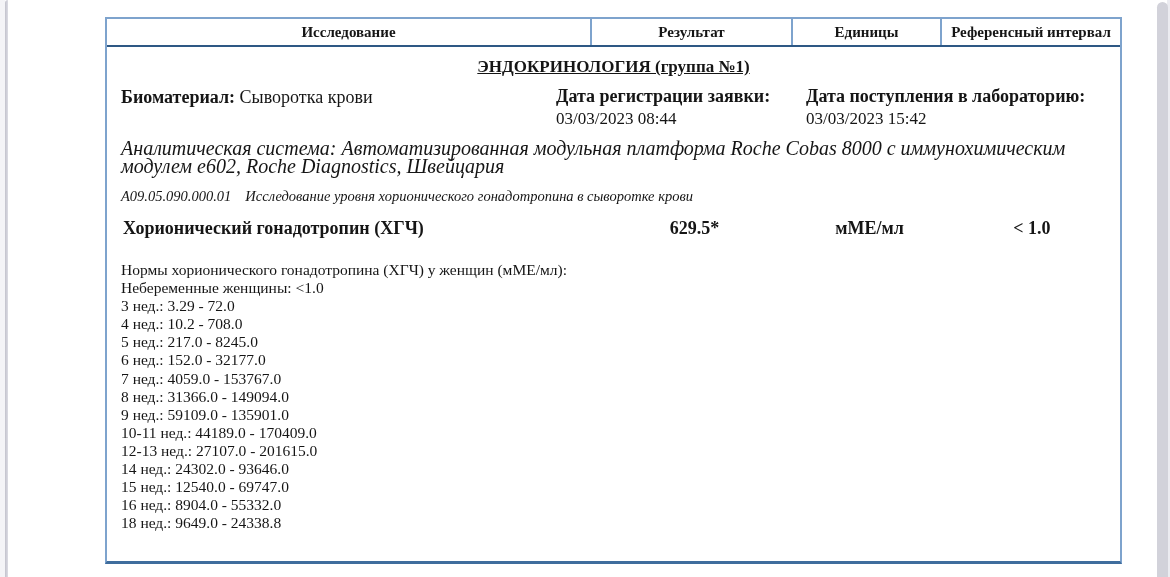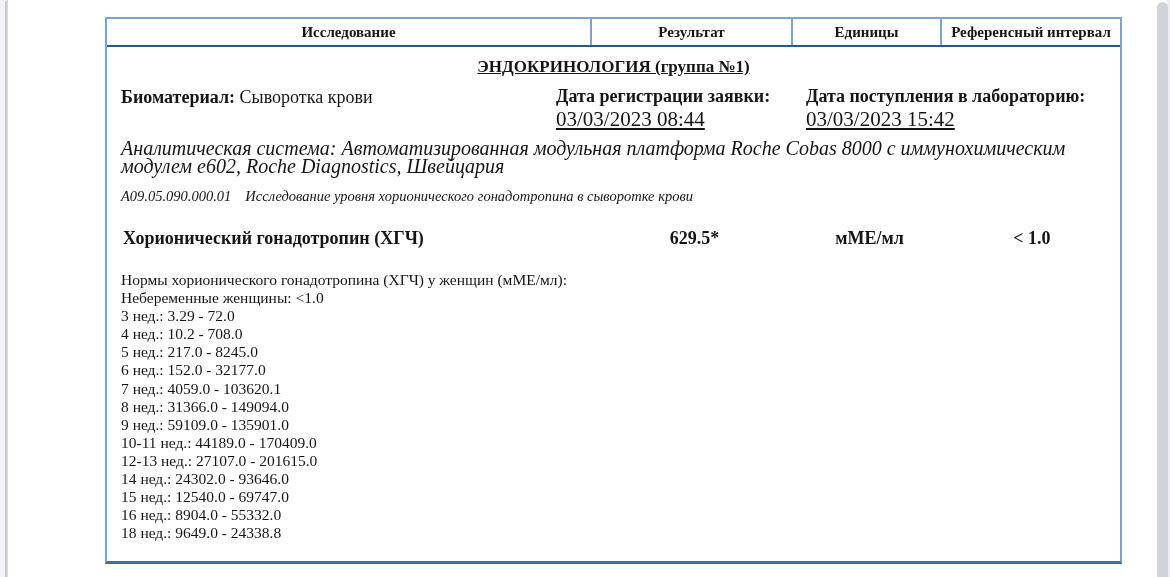--- a/index.html
+++ b/index.html
@@ -58,35 +58,35 @@
     margin-top: 10px; height: 24px;
     text-align: center; font-weight: bold; font-size: 17px;
     text-decoration: underline;
   }
 
   .meta-row { position: relative; height: 48px; margin-top: 4px; }
   .bio { position: absolute; left: 14px; top: 2px; font-size: 18px; }
   .bio b { font-weight: bold; }
   .date-block { position: absolute; top: 0; }
   .date-block .dlabel { font-weight: bold; font-size: 18px; line-height: 23px; }
-  .date-block .dvalue { font-size: 21px; line-height: 22px; text-decoration: underline; }
+  .date-block .dvalue { font-size: 17px; line-height: 22px; }
   .date-reg { left: 449px; }
   .date-arr { left: 699px; }
 
   .italic-block {
     margin: 6px 22px 12px 14px;
     font-style: italic; font-size: 20px; line-height: 18px;
   }
   .code-line {
     margin: 5px 22px 0 14px;
     font-style: italic; font-size: 14.5px; line-height: 18px;
   }
   .code-line .code { margin-right: 14px; }
 
-  .result-row { display: flex; margin-top: 22px; height: 23px; }
+  .result-row { display: flex; margin-top: 12px; height: 23px; }
   .result-row > div { font-weight: bold; font-size: 18px; line-height: 23px; }
   .result-row .r-name { width: 487px; padding-left: 16px; text-align: left; }
   .result-row .r-res  { width: 201px; text-align: center; }
   .result-row .r-units{ width: 149px; text-align: center; }
   .result-row .r-ref  { width: 176px; text-align: center; }
 
   .norms {
     margin: 21px 20px 0 14px;
     font-size: 15.5px; line-height: 18.1px;
   }
@@ -141,21 +141,21 @@
     </div>
 
     <div class="norms">
       <div>Нормы хорионического гонадотропина (ХГЧ) у женщин (мМЕ/мл):</div>
       <div>
           <div>Небеременные женщины: &lt;1.0</div>
           <div>3 нед.: 3.29 - 72.0</div>
           <div>4 нед.: 10.2 - 708.0</div>
           <div>5 нед.: 217.0 - 8245.0</div>
           <div>6 нед.: 152.0 - 32177.0</div>
-          <div>7 нед.: 4059.0 - 103620.1</div>
+          <div>7 нед.: 4059.0 - 153767.0</div>
           <div>8 нед.: 31366.0 - 149094.0</div>
           <div>9 нед.: 59109.0 - 135901.0</div>
           <div>10-11 нед.: 44189.0 - 170409.0</div>
           <div>12-13 нед.: 27107.0 - 201615.0</div>
           <div>14 нед.: 24302.0 - 93646.0</div>
           <div>15 нед.: 12540.0 - 69747.0</div>
           <div>16 нед.: 8904.0 - 55332.0</div>
           <div>18 нед.: 9649.0 - 24338.8</div>
         </div>
     </div>

